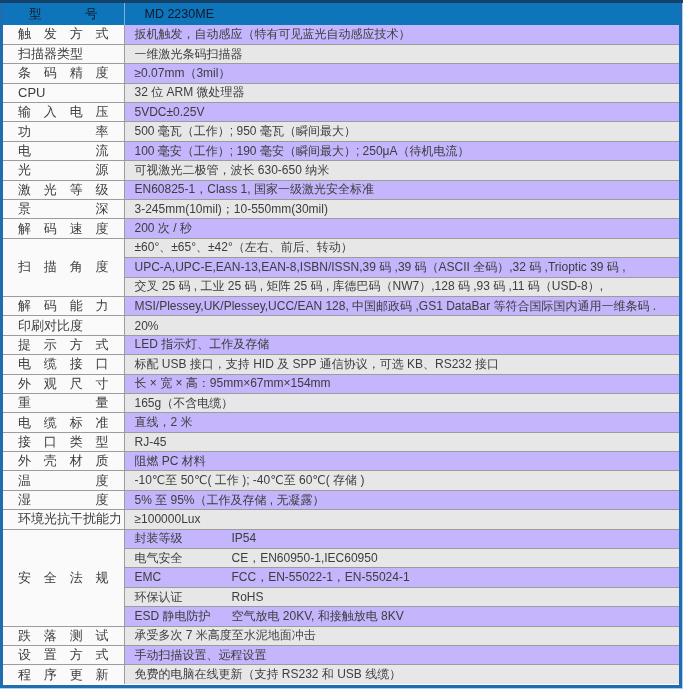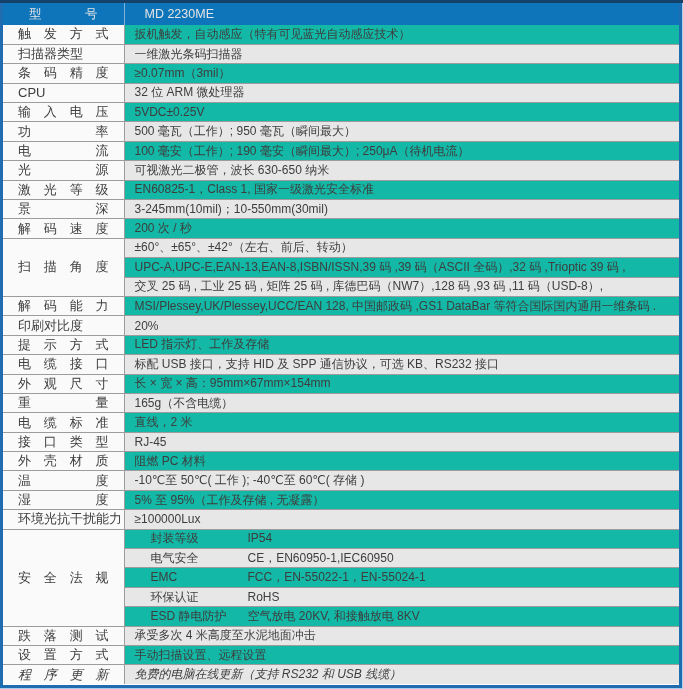--- a/index.html
+++ b/index.html
@@ -23,39 +23,39 @@
     width:682px;height:685px;box-sizing:border-box;background:#ffffff;
     border-left:3px solid var(--frame);
     border-right:3px solid var(--frame);
     border-bottom:3px solid var(--frame);
   }
   table{width:100%;border-collapse:collapse;table-layout:fixed;}
   col.c-label{width:121px;}
   thead tr{height:22px;}
   tbody tr{height:19.4px;}
   thead th{
-    background:var(--header-bg);color:#e5e5e5;font-weight:normal;
+    background:var(--header-bg);color:#0f172a;font-weight:normal;
     font-size:12.5px;white-space:nowrap;overflow:hidden;
   }
   thead th.lbl{border-right:1px solid #7fb3d9;}
   tbody td{font-size:12px;white-space:nowrap;overflow:hidden;vertical-align:middle;}
   tbody td.val{border-bottom:1px solid var(--grid);padding:0 4px 0 10px;}
   tbody td.lbl{
     border-bottom:1px solid var(--grid);border-right:1px solid var(--grid);
     background:#fafafa;font-size:13px;
   }
-  tbody tr.w td{background-color:#14b8a6;}
+  tbody tr.w td{background-color:#c4b5fd;}
   tbody tr.g td.val{background-color:var(--stripe);}
   tbody tr.w td.lbl,tbody tr.g td.lbl{background-color:#fafafa;}
-  tbody tr:last-child td{border-bottom:none;font-style:italic;}
+  tbody tr:last-child td{border-bottom:none;}
   .lbl{padding:0 15px;text-align:left;}
   .lbl.j{text-align:justify;text-align-last:justify;}
   thead th.lbl.j{padding:0 26px;}
   thead th.hdr-val{text-align:left;padding-left:20px;}
-  .sub-name{display:inline-block;width:97px;margin-left:16px;}
+  .sub-name{display:inline-block;width:97px;}
   .sub-val{display:inline-block;}
 </style>
 </head>
 <body>
 
 <div class="top-strip"></div>
 <div class="frame">
   <table>
     <colgroup>
         <col class="c-label">
@@ -181,21 +181,21 @@
           <td class="val"><span class="sub-name">EMC</span><span class="sub-val">FCC，EN-55022-1，EN-55024-1</span></td>
         </tr>
         <tr class="g">
           <td class="val"><span class="sub-name">环保认证</span><span class="sub-val">RoHS</span></td>
         </tr>
         <tr class="w">
           <td class="val"><span class="sub-name">ESD 静电防护</span><span class="sub-val">空气放电 20KV, 和接触放电 8KV</span></td>
         </tr>
         <tr class="g">
           <td class="lbl j" rowspan="1">跌落测试</td>
-          <td class="val">承受多次 4 米高度至水泥地面冲击</td>
+          <td class="val">承受多次 7 米高度至水泥地面冲击</td>
         </tr>
         <tr class="w">
           <td class="lbl j" rowspan="1">设置方式</td>
           <td class="val">手动扫描设置、远程设置</td>
         </tr>
         <tr class="g">
           <td class="lbl j" rowspan="1">程序更新</td>
           <td class="val">免费的电脑在线更新（支持 RS232 和 USB 线缆）</td>
         </tr>
       </tbody>

